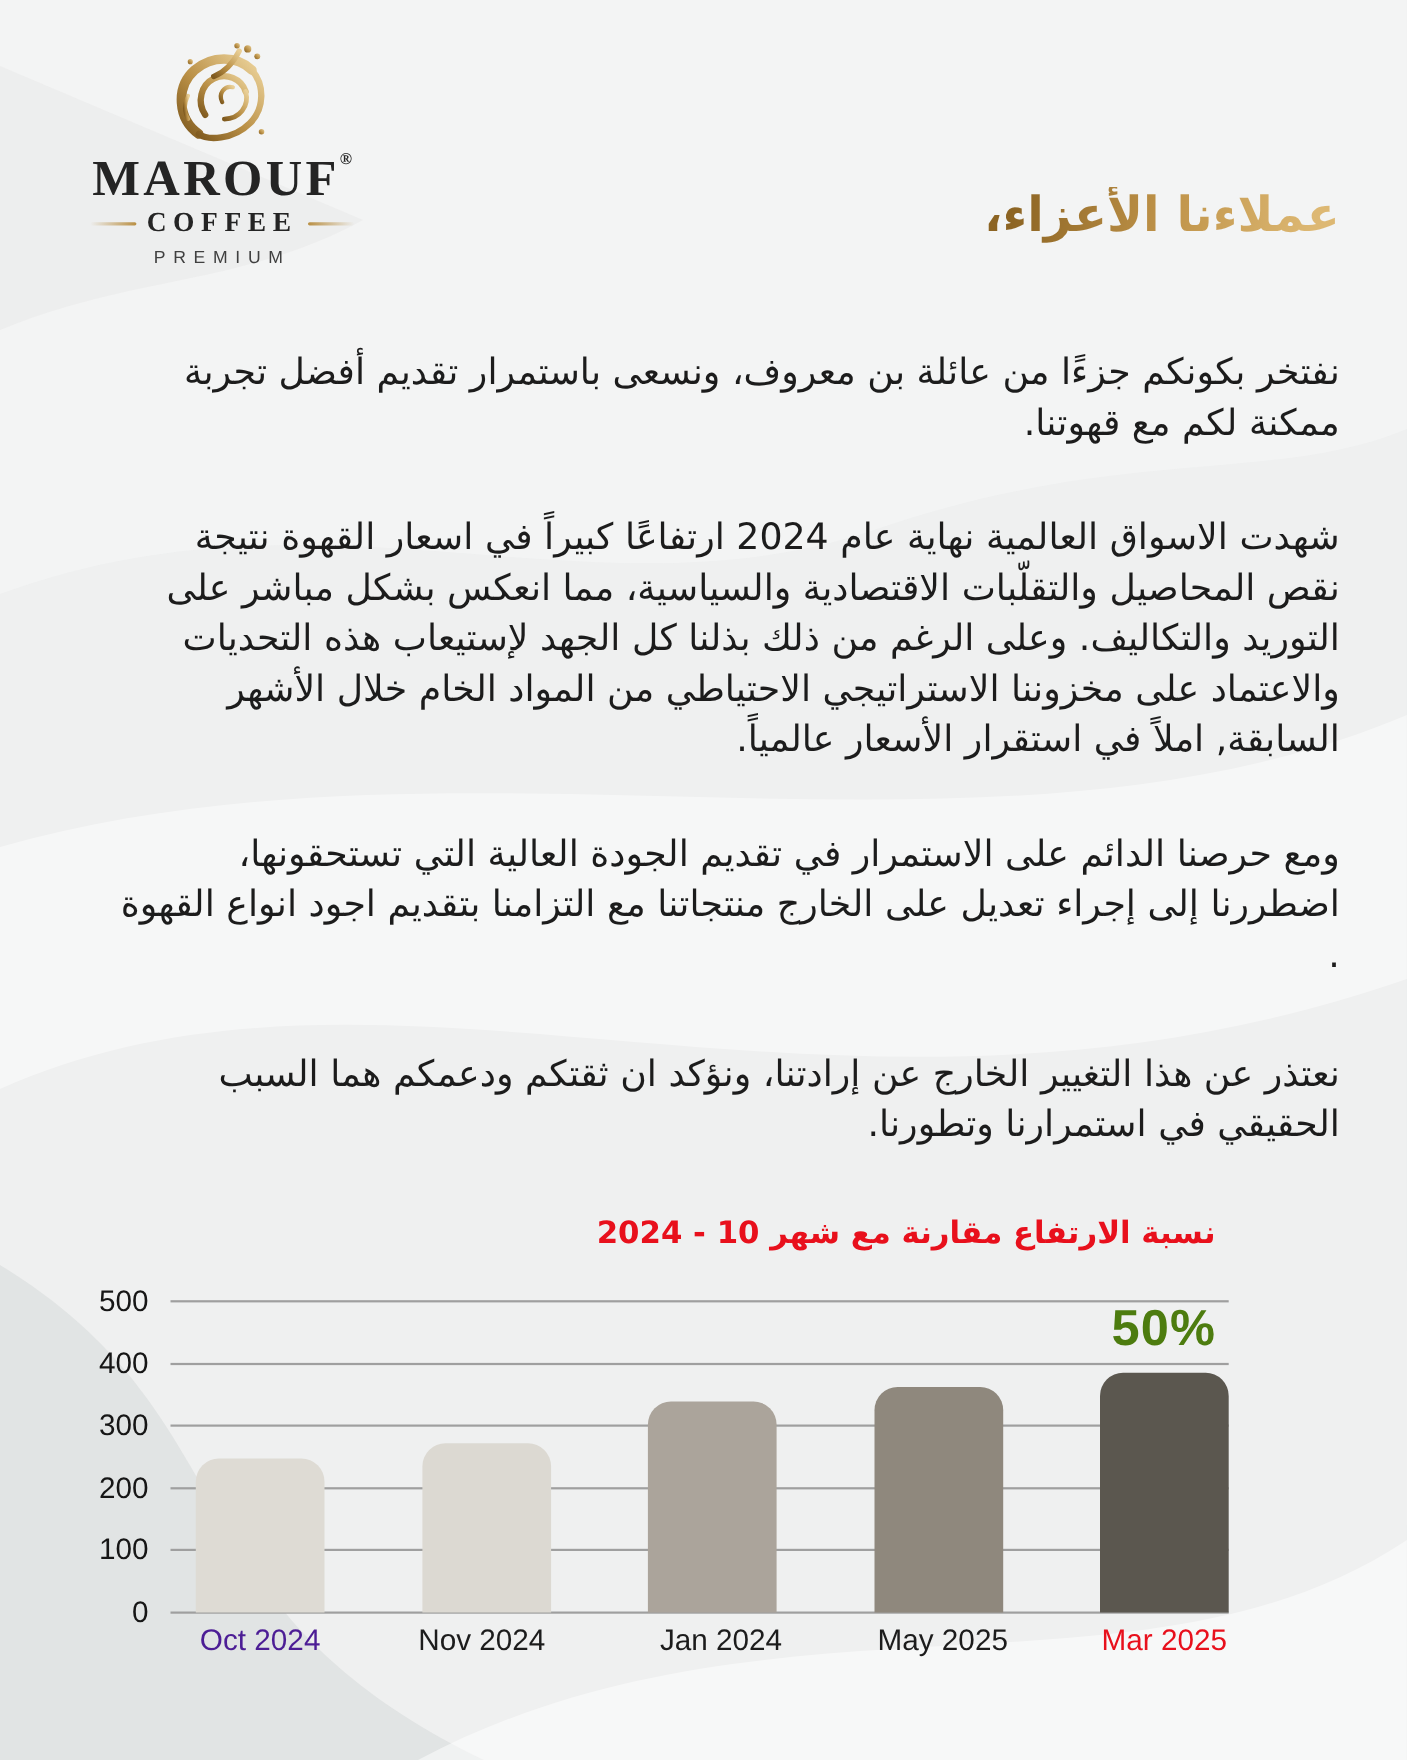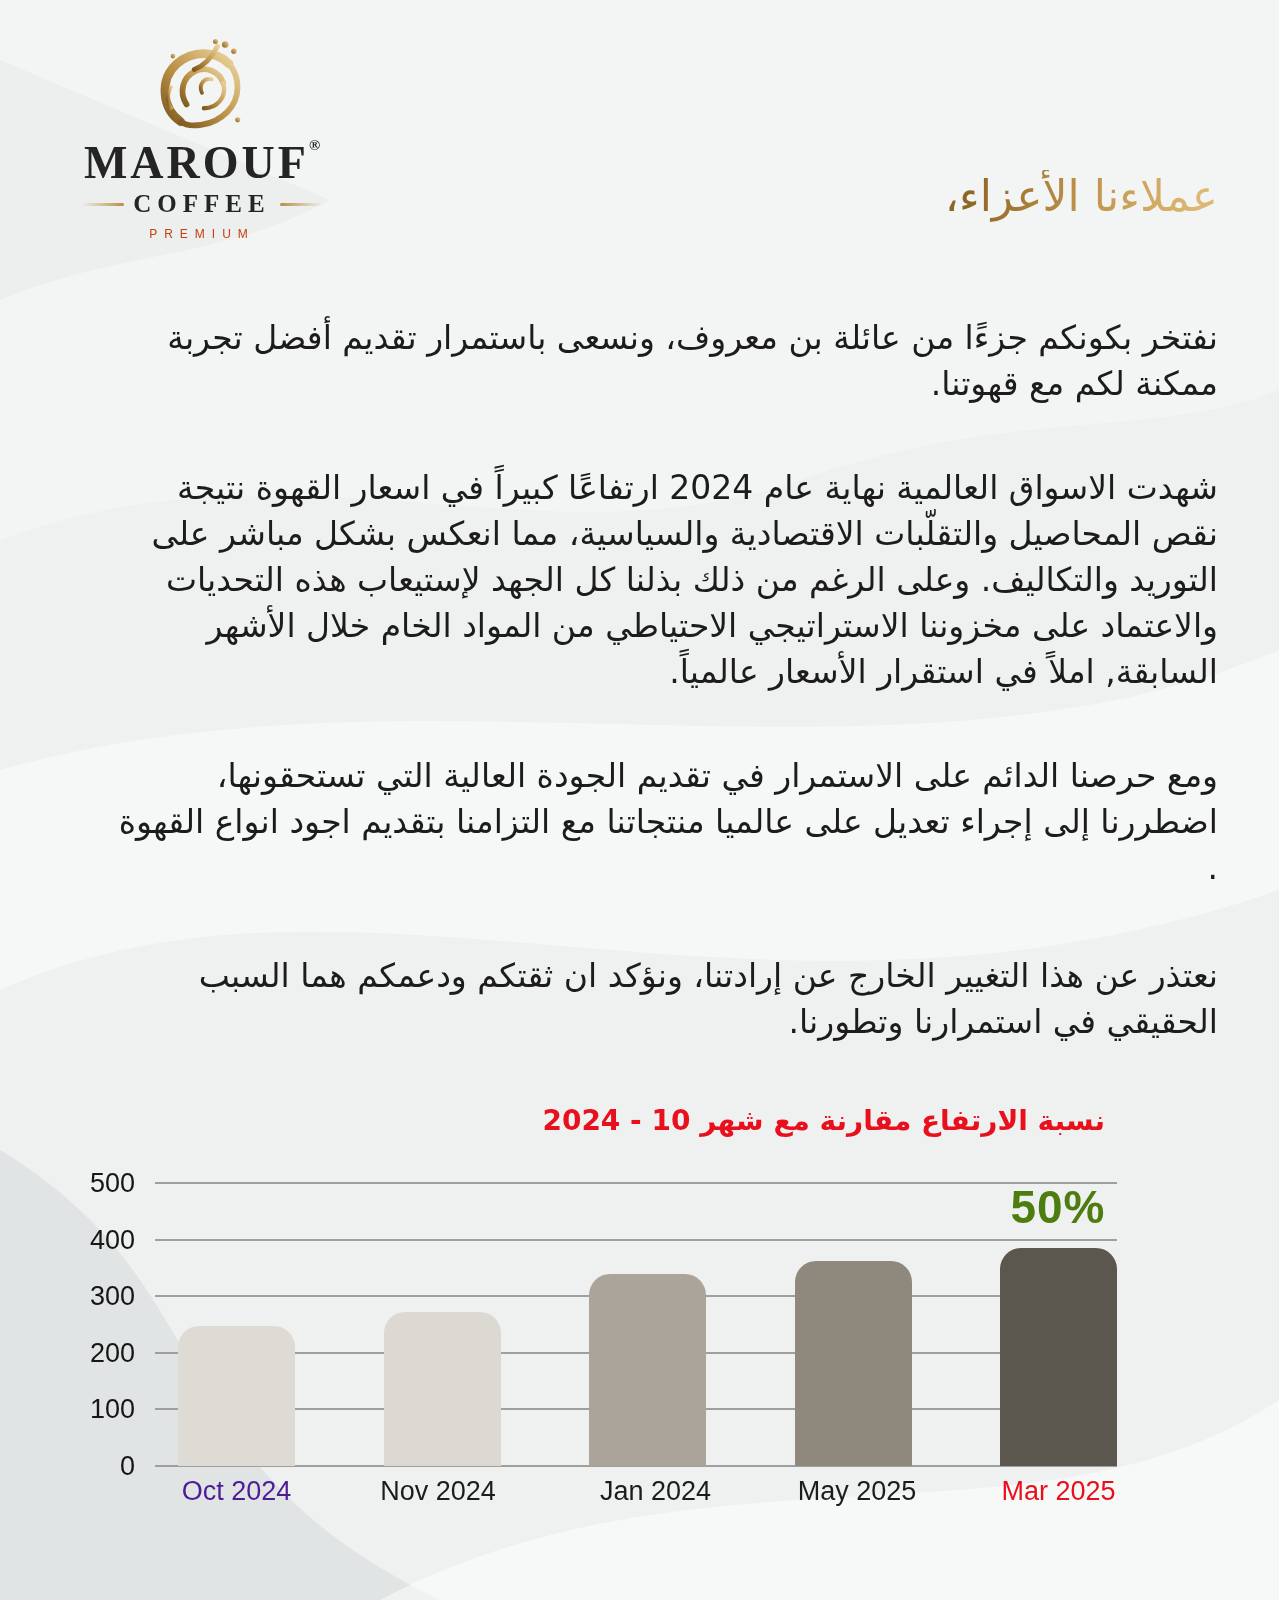--- a/index.html
+++ b/index.html
@@ -27,27 +27,27 @@
   }
   .brand-row sup{font-size:15px;letter-spacing:0;vertical-align:28px;}
   .coffee-row{display:flex;align-items:center;gap:9px;margin-top:3px;}
   .coffee-line{flex:1;height:3px;border-radius:2px;}
   .coffee-line.left{background:linear-gradient(90deg,rgba(185,143,67,0),#b98f43);}
   .coffee-line.right{background:linear-gradient(270deg,rgba(185,143,67,0),#b98f43);}
   .coffee-word{
     font-family:"Liberation Serif",serif;font-weight:bold;
     font-size:25px;letter-spacing:6px;color:#242424;
   }
-  .tagline{margin-top:9px;font-size:12px;letter-spacing:7px;color:#c2410c;}
+  .tagline{margin-top:9px;font-size:16px;letter-spacing:7px;color:#404040;}
 
   
   .greeting{
     position:absolute;right:61px;top:170px;
     direction:rtl;font-family:"DejaVu Sans",sans-serif;
-    font-size:44px;font-weight:normal;line-height:1.2;
+    font-size:44px;font-weight:bold;line-height:1.2;
     background-image:linear-gradient(97deg,var(--gold-dark) 8%,var(--gold-mid) 52%,var(--gold-light) 92%);
     -webkit-background-clip:text;background-clip:text;
     color:transparent;-webkit-text-fill-color:transparent;
   }
   .para{
     position:absolute;right:61px;left:103px;
     direction:rtl;text-align:right;
     font-family:"DejaVu Sans",sans-serif;
     font-size:33px;line-height:46px;color:var(--text);
   }
@@ -135,21 +135,21 @@
       <span class="coffee-line left"></span>
       <span class="coffee-word">COFFEE</span>
       <span class="coffee-line right"></span>
     </div>
     <div class="tagline">PREMIUM</div>
   </div>
 
   <div class="greeting">عملاءنا الأعزاء،</div>
   <p class="para p1">نفتخر بكونكم جزءًا من عائلة بن معروف، ونسعى باستمرار تقديم أفضل تجربة ممكنة لكم مع قهوتنا.</p>
   <p class="para p2">شهدت الاسواق العالمية نهاية عام 2024 ارتفاعًا كبيراً في اسعار القهوة نتيجة نقص المحاصيل والتقلّبات الاقتصادية والسياسية، مما انعكس بشكل مباشر على التوريد والتكاليف. وعلى الرغم من ذلك بذلنا كل الجهد لإستيعاب هذه التحديات والاعتماد على مخزوننا الاستراتيجي الاحتياطي من المواد الخام خلال الأشهر السابقة, املاً في استقرار الأسعار عالمياً.</p>
-  <p class="para p3">ومع حرصنا الدائم على الاستمرار في تقديم الجودة العالية التي تستحقونها، اضطررنا إلى إجراء تعديل على عالميا منتجاتنا مع التزامنا بتقديم اجود انواع القهوة .</p>
+  <p class="para p3">ومع حرصنا الدائم على الاستمرار في تقديم الجودة العالية التي تستحقونها، اضطررنا إلى إجراء تعديل على الخارج منتجاتنا مع التزامنا بتقديم اجود انواع القهوة .</p>
   <p class="para p4">نعتذر عن هذا التغيير الخارج عن إرادتنا، ونؤكد ان ثقتكم ودعمكم هما السبب الحقيقي في استمرارنا وتطورنا.</p>
 
   <div class="chart">
     <div class="chart-title" style="color: rgb(232, 16, 28);">نسبة الارتفاع مقارنة مع شهر 10 - 2024</div>
     <div class="ylabels">
         <div class="ytick" style="bottom: 0%;">0</div>
         <div class="ytick" style="bottom: 20%;">100</div>
         <div class="ytick" style="bottom: 40%;">200</div>
         <div class="ytick" style="bottom: 60%;">300</div>
         <div class="ytick" style="bottom: 80%;">400</div>

